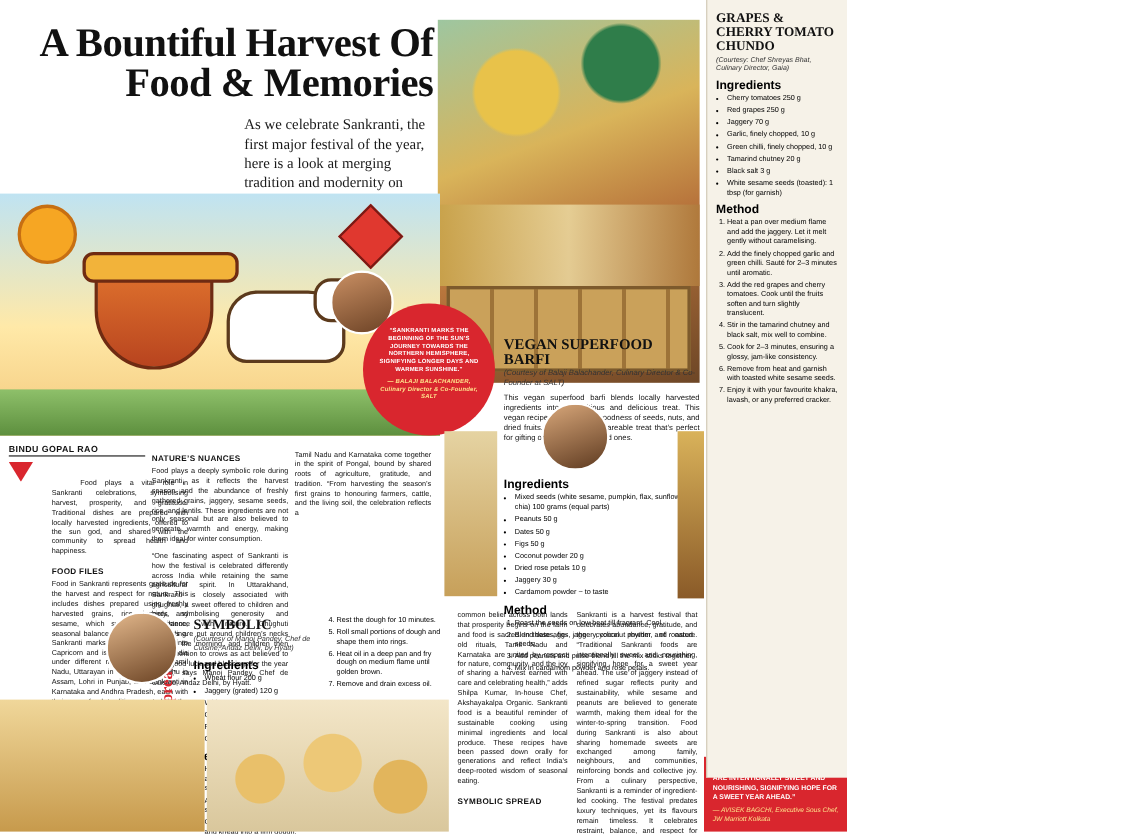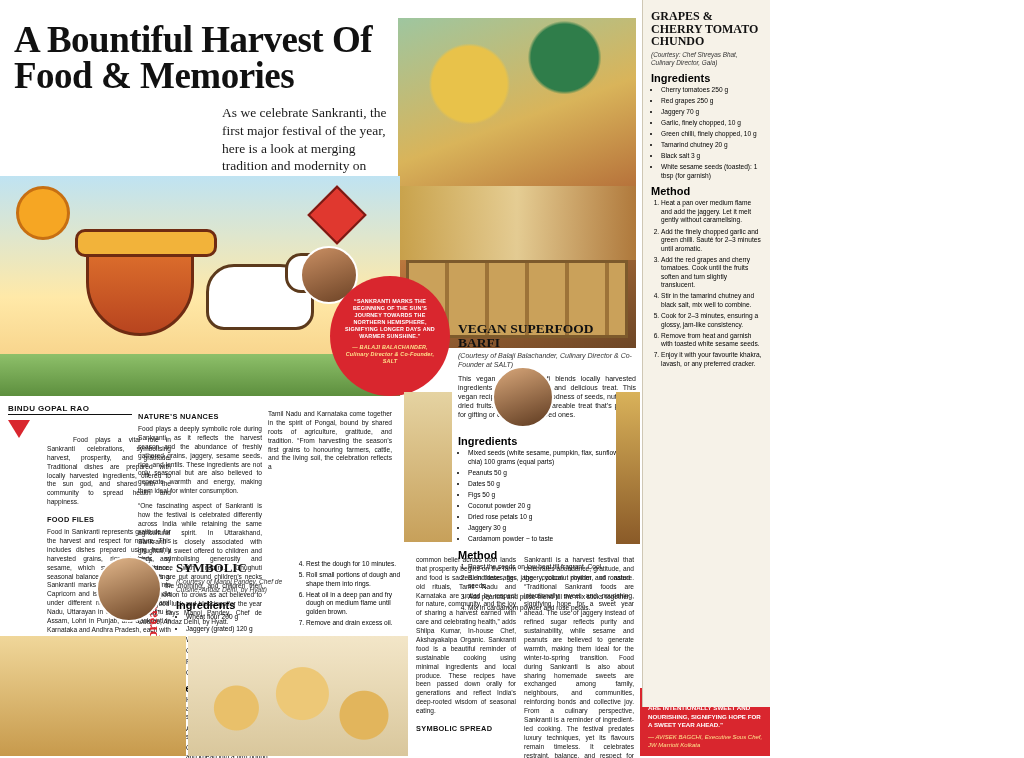--- a/index.html
+++ b/index.html
@@ -17,20 +17,21 @@
   .col-left   { position:absolute; left:0;   top:0; width:640px; height:758px; }
   .col-mid    { position:absolute; left:642px; top:0; width:128px; height:707px; background:#f6f2e8; border-left:1px solid #cfc7b4; }
   .col-right  { position:absolute; left:770px; top:0; width:254px; height:758px; background:#ffffff; }
 
   
   .headline {
     position:absolute; left:14px; top:22px; width:380px;
     font-family:"Liberation Serif", serif;
     font-weight:bold; font-size:37px; line-height:0.97; color:#111;
     letter-spacing:-0.5px;
+    text-align:right;
   }
   .standfirst {
     position:absolute; left:222px; top:104px; width:172px;
     font-family:"Liberation Serif", serif;
     font-size:13.5px; line-height:1.32; color:#1a1a1a;
   }
 
   
   .hero-photo {
     position:absolute; left:398px; top:18px; width:238px; height:330px;
@@ -94,21 +95,21 @@
     padding:22px 10px; letter-spacing:.2px;
   }
   .quote-circle .attr { color:#ffe08a; margin-top:4px; font-style:italic; }
   .quote-face {
     position:absolute; left:300px; top:246px; width:58px; height:58px;
     border-radius:50%; background:linear-gradient(160deg,#c98f63,#6d4326);
     border:2px solid #fff;
   }
 
   
-  .vegan-block { position:absolute; left:458px; top:322px; width:178px; }
+  .vegan-block { position:absolute; left:458px; top:306px; width:178px; }
   .vegan-title { font-family:"Liberation Serif", serif; font-weight:bold; font-size:13.5px; line-height:1.05; color:#111; }
   .vegan-cred { font-size:7px; font-style:italic; line-height:1.25; color:#333; margin-top:2px; }
   .vegan-body { font-size:7px; line-height:1.3; color:#111; margin-top:4px; text-align:justify; }
 
   .chef-face-1 {
     position:absolute; left:492px; top:366px; width:62px; height:62px; border-radius:50%;
     background:linear-gradient(160deg,#d8a77a,#5e3a20); border:2px solid #fff;
   }
 
   

